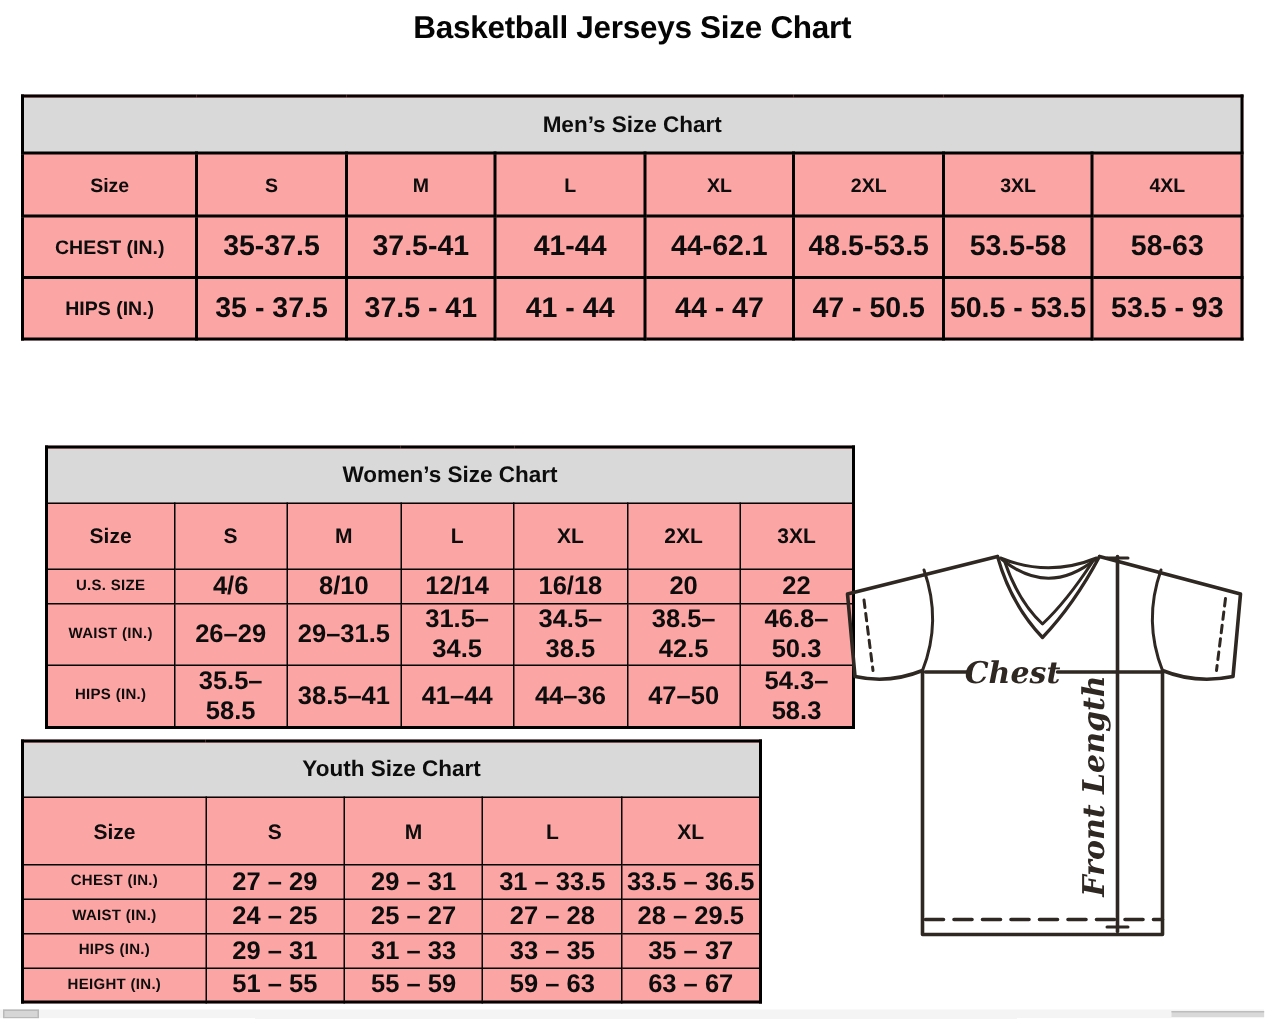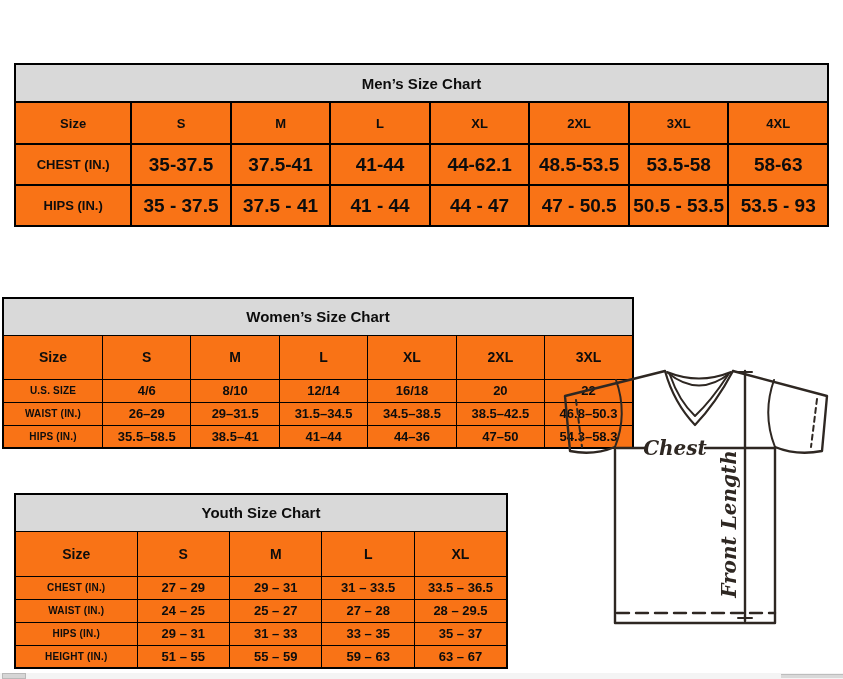--- a/index.html
+++ b/index.html
@@ -6,57 +6,58 @@
   html,body { background:#ffffff; }
   .page {
     position:relative; width:843px; height:679px; background:#ffffff;
     font-family:"Liberation Sans", sans-serif; color:#111; overflow:hidden;
   }
   .page-title {
     position:absolute; top:7px; left:0; width:100%;
     text-align:center; font-size:21px; font-weight:bold; color:#050505;
     letter-spacing:-0.2px;
   }
-  table { border-collapse:collapse; table-layout:fixed; background:#f97316; }
+  table { border-collapse:collapse; table-layout:fixed; background:#fca5a5; }
   th, td { text-align:center; vertical-align:middle; font-weight:bold; color:#0d0d0d; overflow:hidden; }
   tr.title-row th { background:#d9d9d9; }
 
   
   .tbl-men { position:absolute; left:14px; top:63px; width:815px; }
   .tbl-men th, .tbl-men td { border:2px solid #000; }
   .tbl-men tr.title-row th { height:38px; font-size:15px; }
   .tbl-men tr.size-row th { height:42px; font-size:13px; }
   .tbl-men td { height:41px; font-size:19px; }
   .tbl-men td.rowlabel { font-size:13px; }
 
   
-  .tbl-women { position:absolute; left:2px; top:297px; width:632px; }
+  .tbl-women { position:absolute; left:30px; top:297px; width:540px; }
   .tbl-youth { position:absolute; left:14px; top:493px; width:494px; }
   .tbl-women, .tbl-youth { border:2px solid #000; }
   .tbl-women th, .tbl-women td, .tbl-youth th, .tbl-youth td { border:1px solid #000; }
   .tbl-women tr.title-row th, .tbl-youth tr.title-row th { height:37px; font-size:15px; }
   .tbl-women tr.size-row th { height:44px; font-size:14px; }
   .tbl-youth tr.size-row th { height:45px; font-size:14px; }
-  .tbl-women td, .tbl-youth td { height:23px; font-size:13px; }
+  .tbl-women td, .tbl-youth td { height:23px; font-size:17px; }
   .tbl-women td.rowlabel, .tbl-youth td.rowlabel { font-size:10px; letter-spacing:0.2px; }
 
   
   .jersey-wrap { position:absolute; left:558px; top:356px; width:285px; height:273px; }
   .jersey-wrap svg { display:block; }
 
   
   .scrollbar { position:absolute; left:0; bottom:0; width:100%; height:6px; background:#f4f4f4; }
   .sb-btn { position:absolute; left:2px; bottom:0; width:24px; height:6px; background:#d6d6d6; border:1px solid #b9b9b9; }
   .sb-thumb { position:absolute; right:0; bottom:1px; width:62px; height:4px; background:#d9d9d9; border-top:1px solid #bdbdbd; }
 </style>
 </head>
 <body>
 
 <div class="page">
 
+  <div class="page-title">Basketball Jerseys Size Chart</div>
 
   <table class="tbl-men">
       <colgroup>
         <col style="width: 14.3%;">
         <col>
         <col>
         <col>
         <col>
         <col>
         <col>

